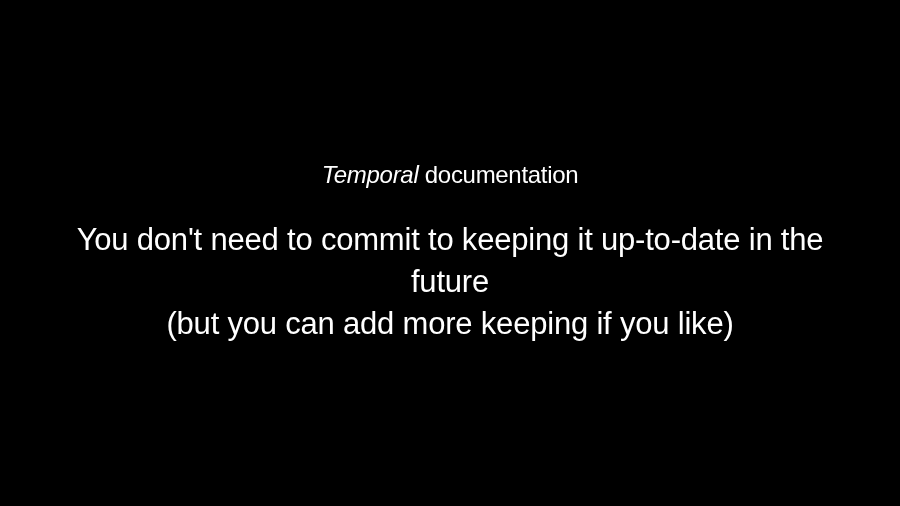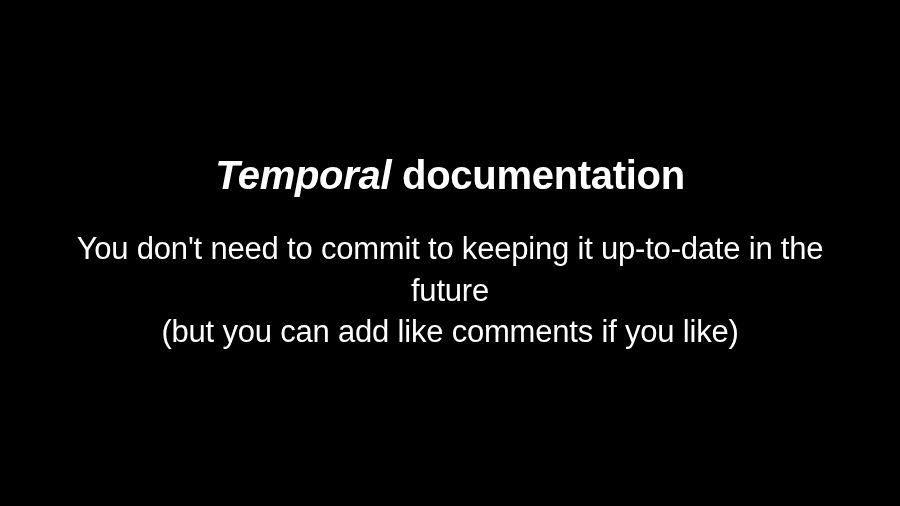--- a/index.html
+++ b/index.html
@@ -17,22 +17,22 @@
       flex-direction: column;
       justify-content: center;
       align-items: center;
       overflow: hidden;
     }
     .slide {
       text-align: center;
       padding: 0 60px;
     }
     .title {
-      font-size: 40px;
-      font-weight: 700;
+      font-size: 24px;
+      font-weight: 400;
       margin-bottom: 30px;
       letter-spacing: -0.3px;
     }
     .title .italic {
       font-style: italic;
     }
     .subtitle {
       font-size: 33px;
       font-weight: 500;
       margin-bottom: 36px;
@@ -47,15 +47,15 @@
   </style>
 </head>
 <body>
 
 <div class="slide">
   <div class="title">
     <span class="italic">Temporal</span><span> documentation</span>
   </div>
   <div class="body-text">
     <span>You don't need to commit to keeping it up-to-date in the future</span><br>
-    <span>(but you can add like comments if you like)</span>
+    <span>(but you can add more keeping if you like)</span>
   </div>
 </div>
 
 </body></html>

